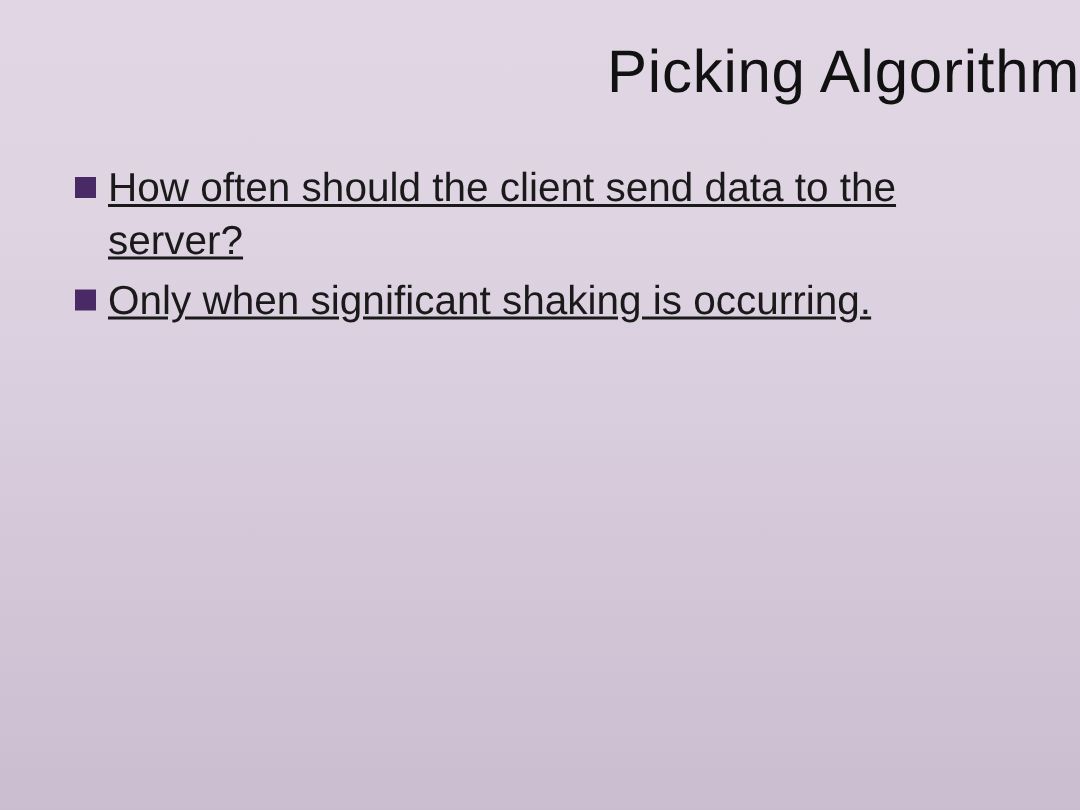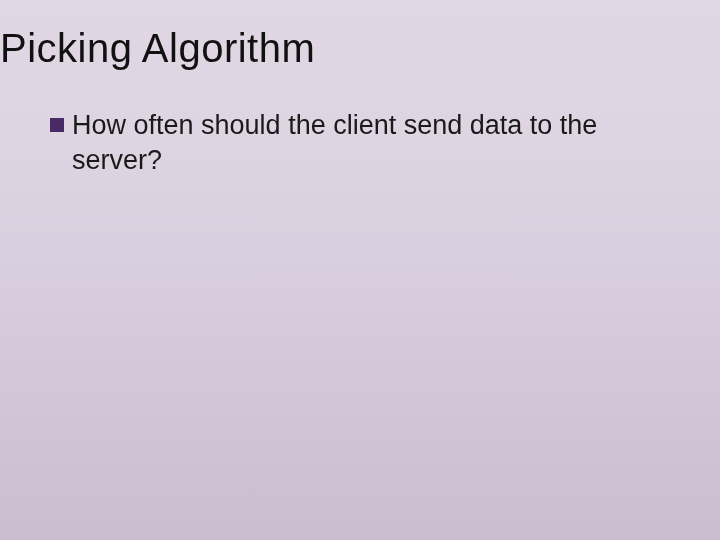--- a/index.html
+++ b/index.html
@@ -21,31 +21,32 @@
     font-family: Verdana, Tahoma, "Segoe UI", Arial, sans-serif;
     color: #1a1a1a;
     position: relative;
     box-sizing: border-box;
   }
   .title {
     position: absolute;
     top: 26px;
     left: 0;
     width: 100%;
-    text-align: left;
+    text-align: right;
     font-size: 40px;
     font-weight: 400;
     color: #111;
     letter-spacing: 0.5px;
   }
   .body {
     position: absolute;
     top: 108px;
     left: 50px;
     right: 50px;
+    text-decoration: underline;
   }
   .bullet-item {
     display: flex;
     align-items: flex-start;
     margin: 0 0 6px 0;
     line-height: 1.28;
     font-size: 27px;
   }
   .bullet {
     flex: 0 0 auto;
@@ -62,14 +63,18 @@
 </head>
 <body>
 
 <div class="slide">
   <div class="title">Picking Algorithm</div>
   <div class="body">
     <div class="bullet-item">
       <span class="bullet"></span>
       <span class="bullet-text">How often should the client send data to the server?</span>
     </div>
+    <div class="bullet-item">
+      <span class="bullet"></span>
+      <span class="bullet-text">Only when significant shaking is occurring.</span>
+    </div>
   </div>
 </div>
 
 </body></html>

